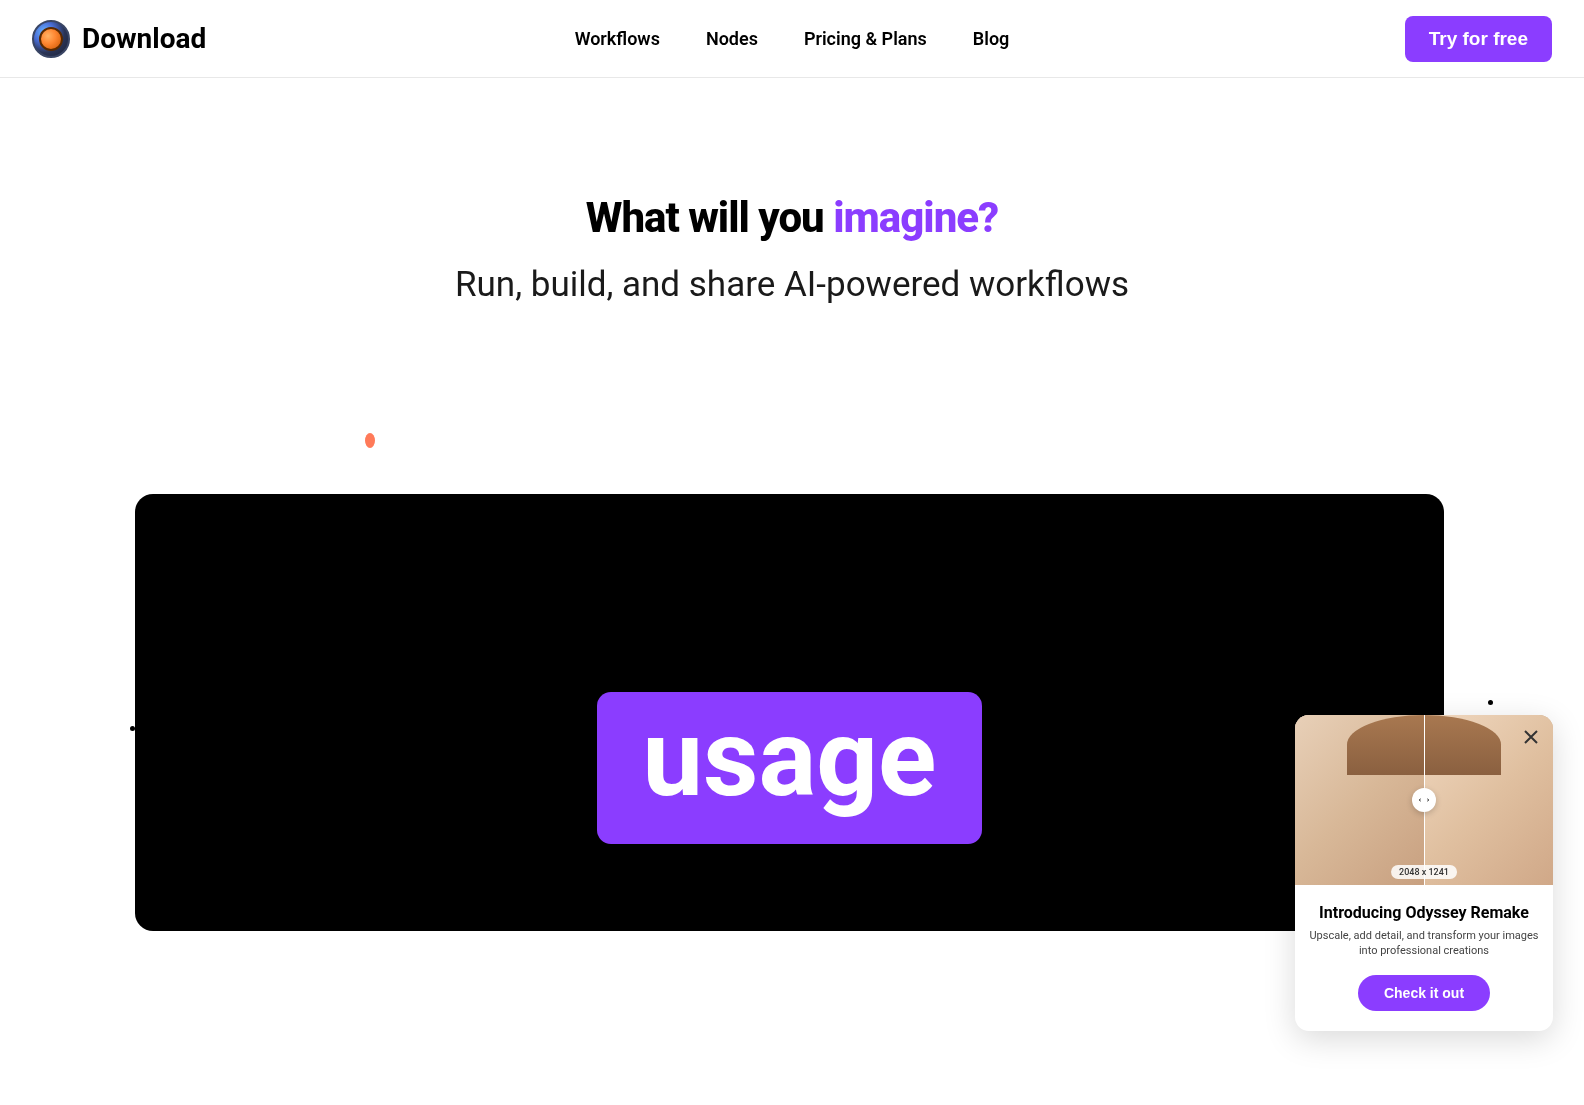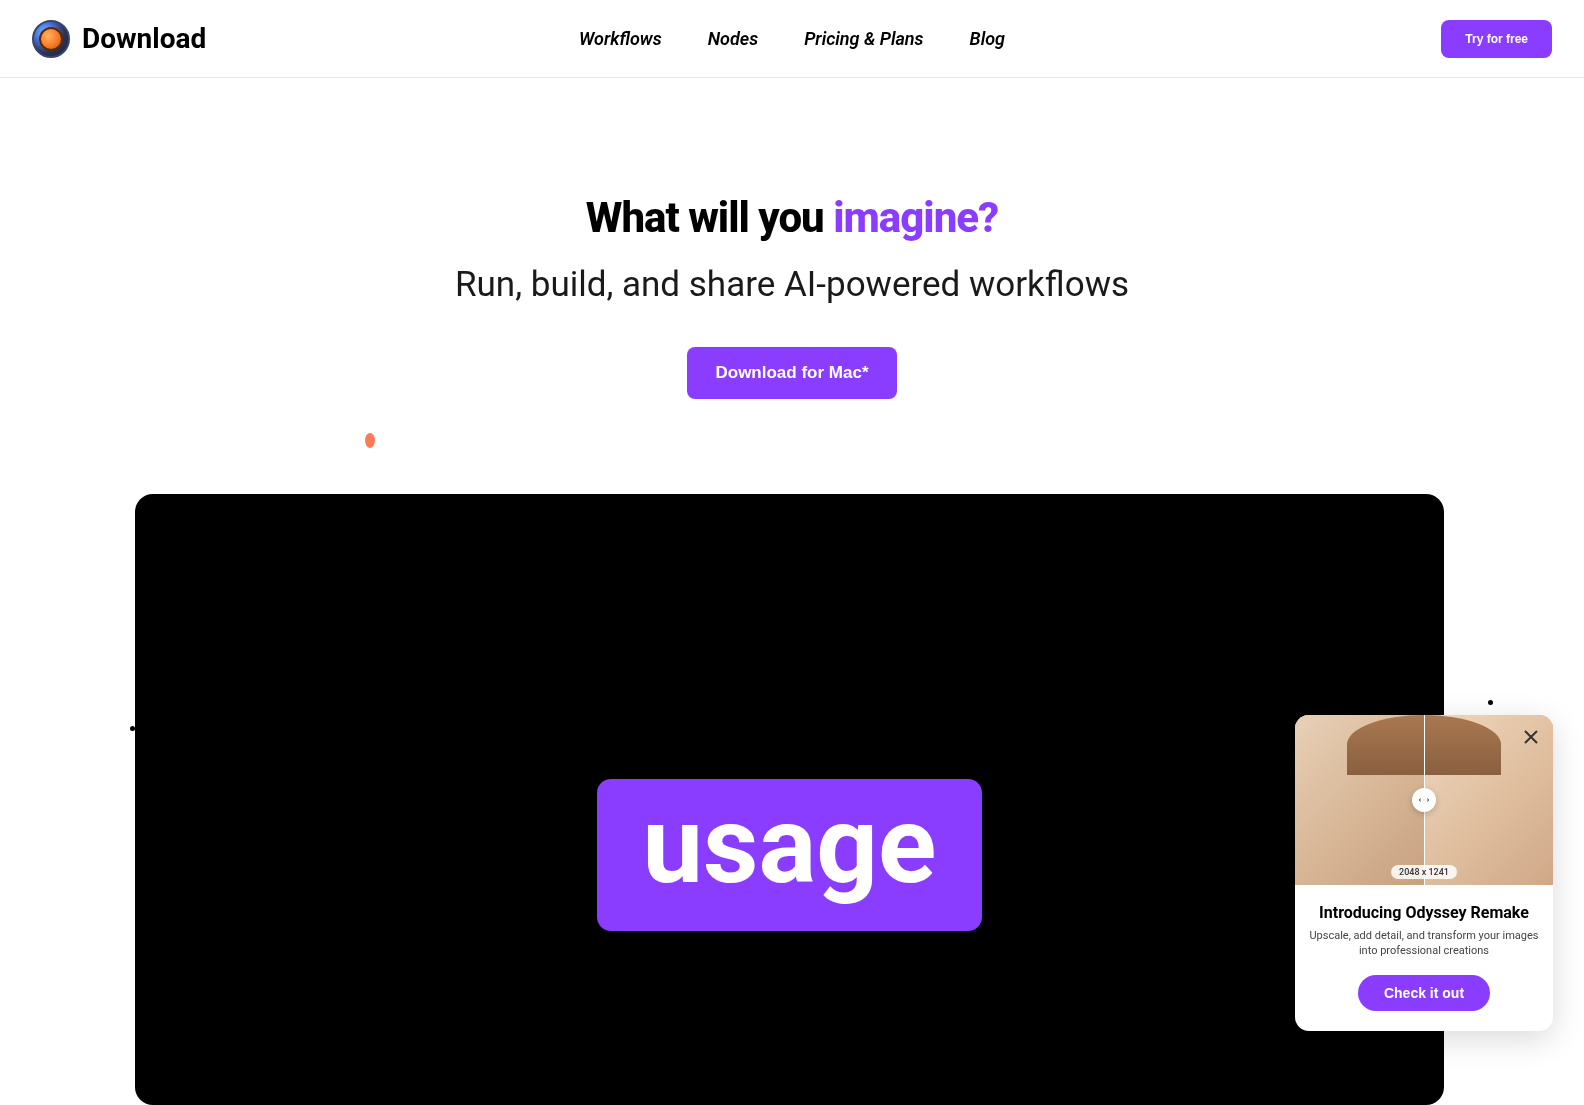--- a/index.html
+++ b/index.html
@@ -61,34 +61,33 @@
       font-weight: 700;
       color: #000000;
     }
     
     .nav {
       display: flex;
       gap: 46px;
       position: absolute;
       left: 50%;
       transform: translateX(-50%);
-      font-style: italic;
     }
     
     .nav-item {
       font-size: 18px;
       font-weight: 600;
       color: #000000;
       cursor: pointer;
     }
     
     .cta-button {
       background: #8b3dff;
       color: #ffffff;
-      font-size: 12px;
+      font-size: 19px;
       font-weight: 600;
       padding: 12px 24px;
       border: none;
       border-radius: 8px;
       cursor: pointer;
     }
     
     
     .hero {
       text-align: center;
@@ -155,21 +154,21 @@
       background: #000;
       border-radius: 50%;
     }
     
     
     .video-container {
       position: absolute;
       left: 135px;
       top: 494px;
       width: 1309px;
-      height: 611px;
+      height: 437px;
       background: #000000;
       border-radius: 18px;
       display: flex;
       align-items: center;
       justify-content: center;
     }
     
     .video-label {
       background: #8b3dff;
       color: #ffffff;
@@ -332,21 +331,20 @@
   </nav>
 
   <button class="cta-button">Try for free</button>
 </header>
 
 <section class="hero">
   <h1 class="hero-title">
     <span>What will you </span><span class="hero-title-accent">imagine?</span>
   </h1>
   <p class="hero-subtitle">Run, build, and share AI-powered workflows</p>
-  <button class="download-button">Download for Mac*</button>
 </section>
 
 <div class="orange-blob"></div>
 <div class="dot-left"></div>
 <div class="dot-right"></div>
 
 <div class="video-container">
   <div class="video-label">usage</div>
 </div>
 

